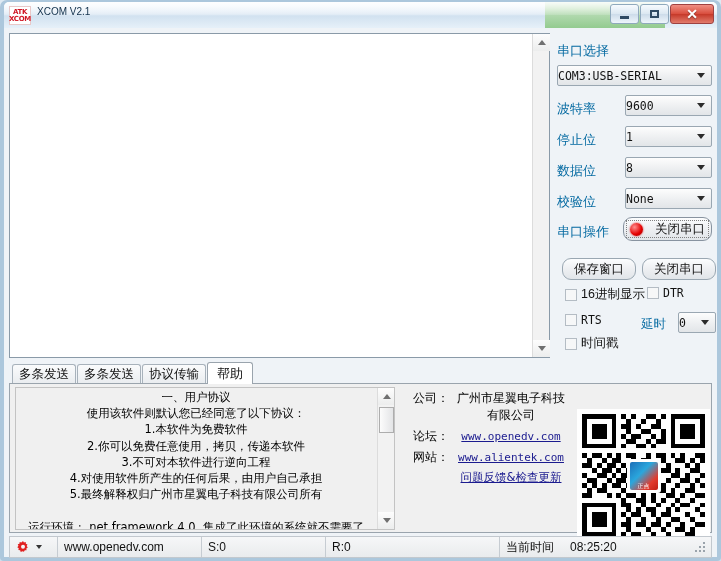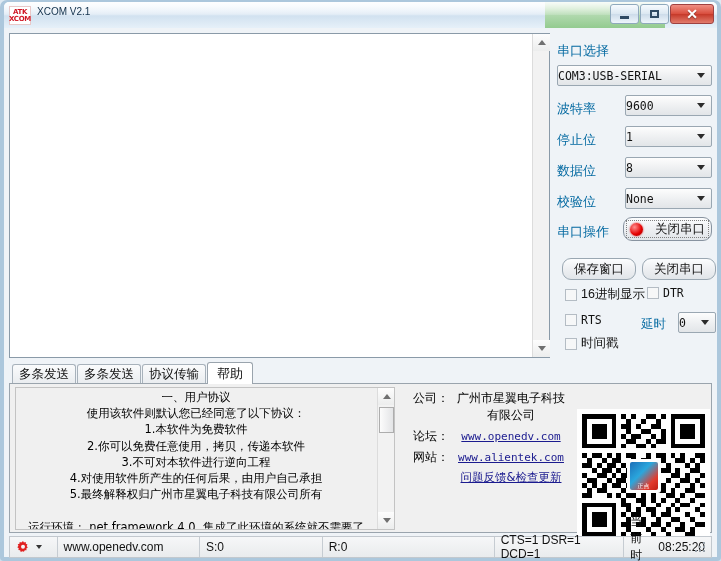--- a/index.html
+++ b/index.html
@@ -536,23 +536,20 @@
       </div>
       <div class="sb-cell" style="width:144px;">
         <span>www.openedv.com</span>
       </div>
       <div class="sb-cell" style="width:124px;">
         <span>S:0</span>
       </div>
       <div class="sb-cell" style="width:174px;">
         <span>R:0</span>
       </div>
-      <div class="sb-cell" style="width:131px;">
-        <span>CTS=1 DSR=1 DCD=1</span>
-      </div>
       <div class="sb-cell last" style="flex:1;">
         <span>当前时间</span>
         <span style="margin-left:16px;">08:25:20</span>
       </div>
       <div class="grip">
         <i style="left:8px;top:8px;"></i>
           <i style="left:4px;top:8px;"></i>
         <i style="left:8px;top:4px;"></i>
           <i style="left:0px;top:8px;"></i>
         <i style="left:4px;top:4px;"></i>

